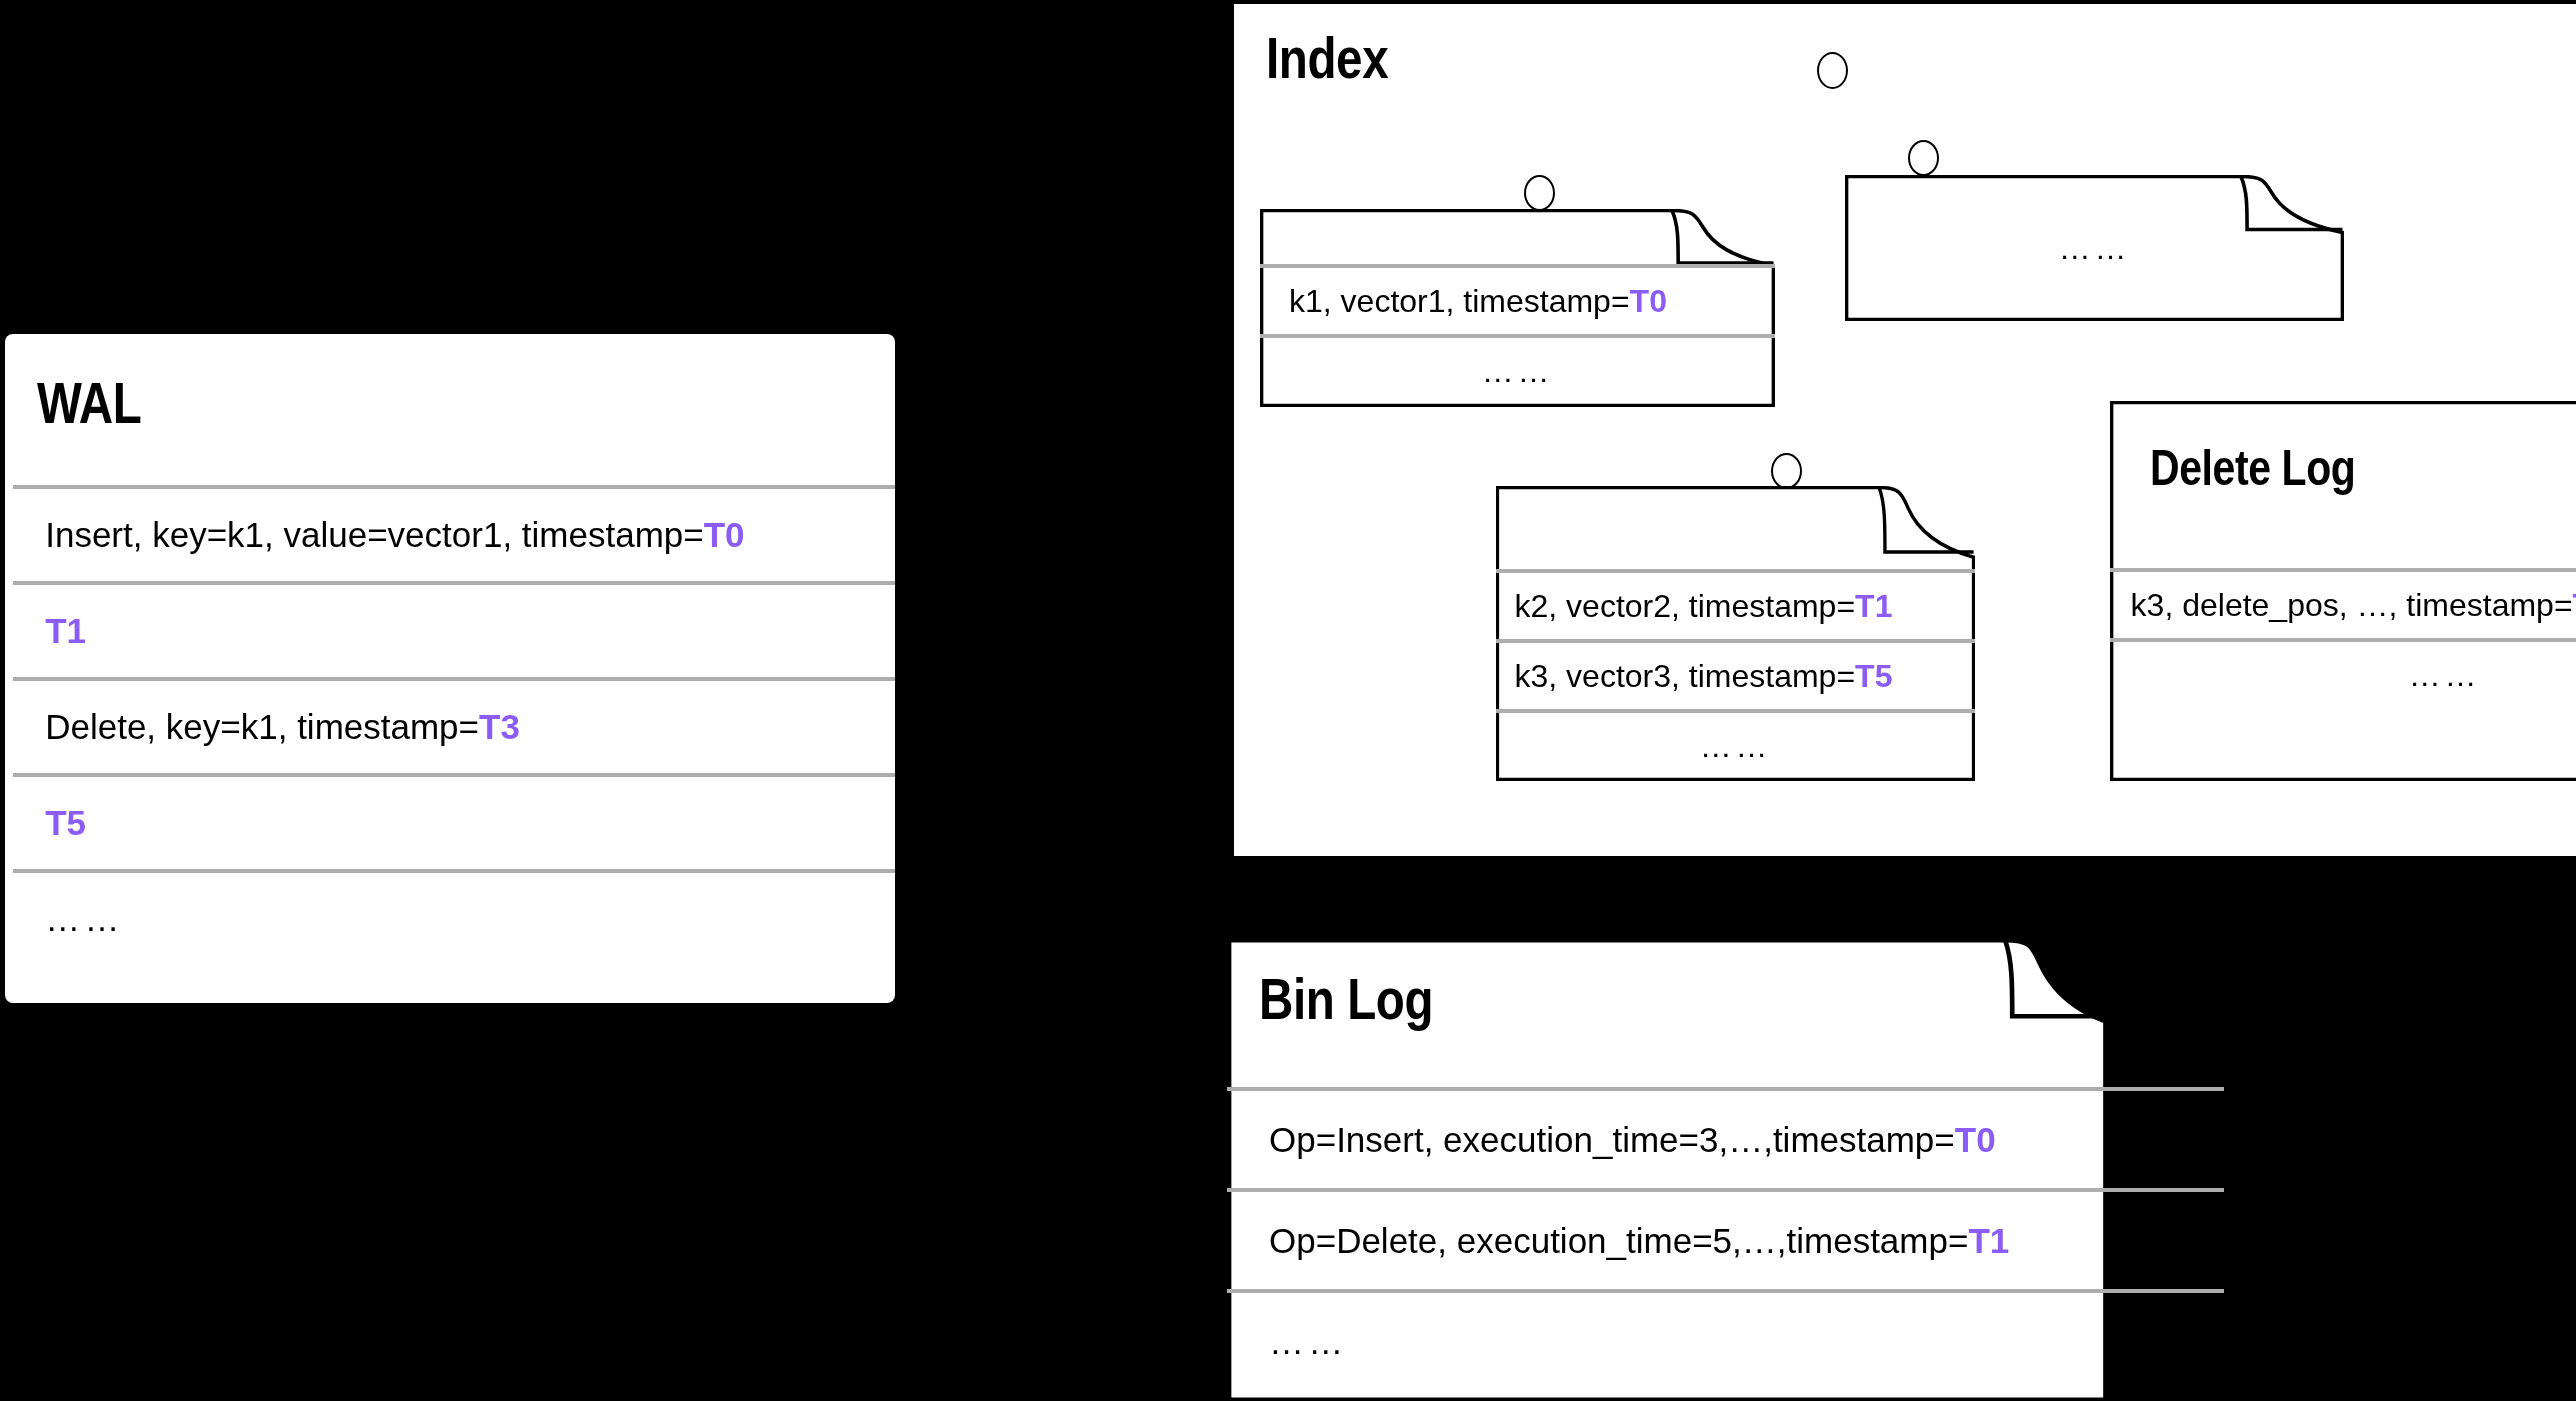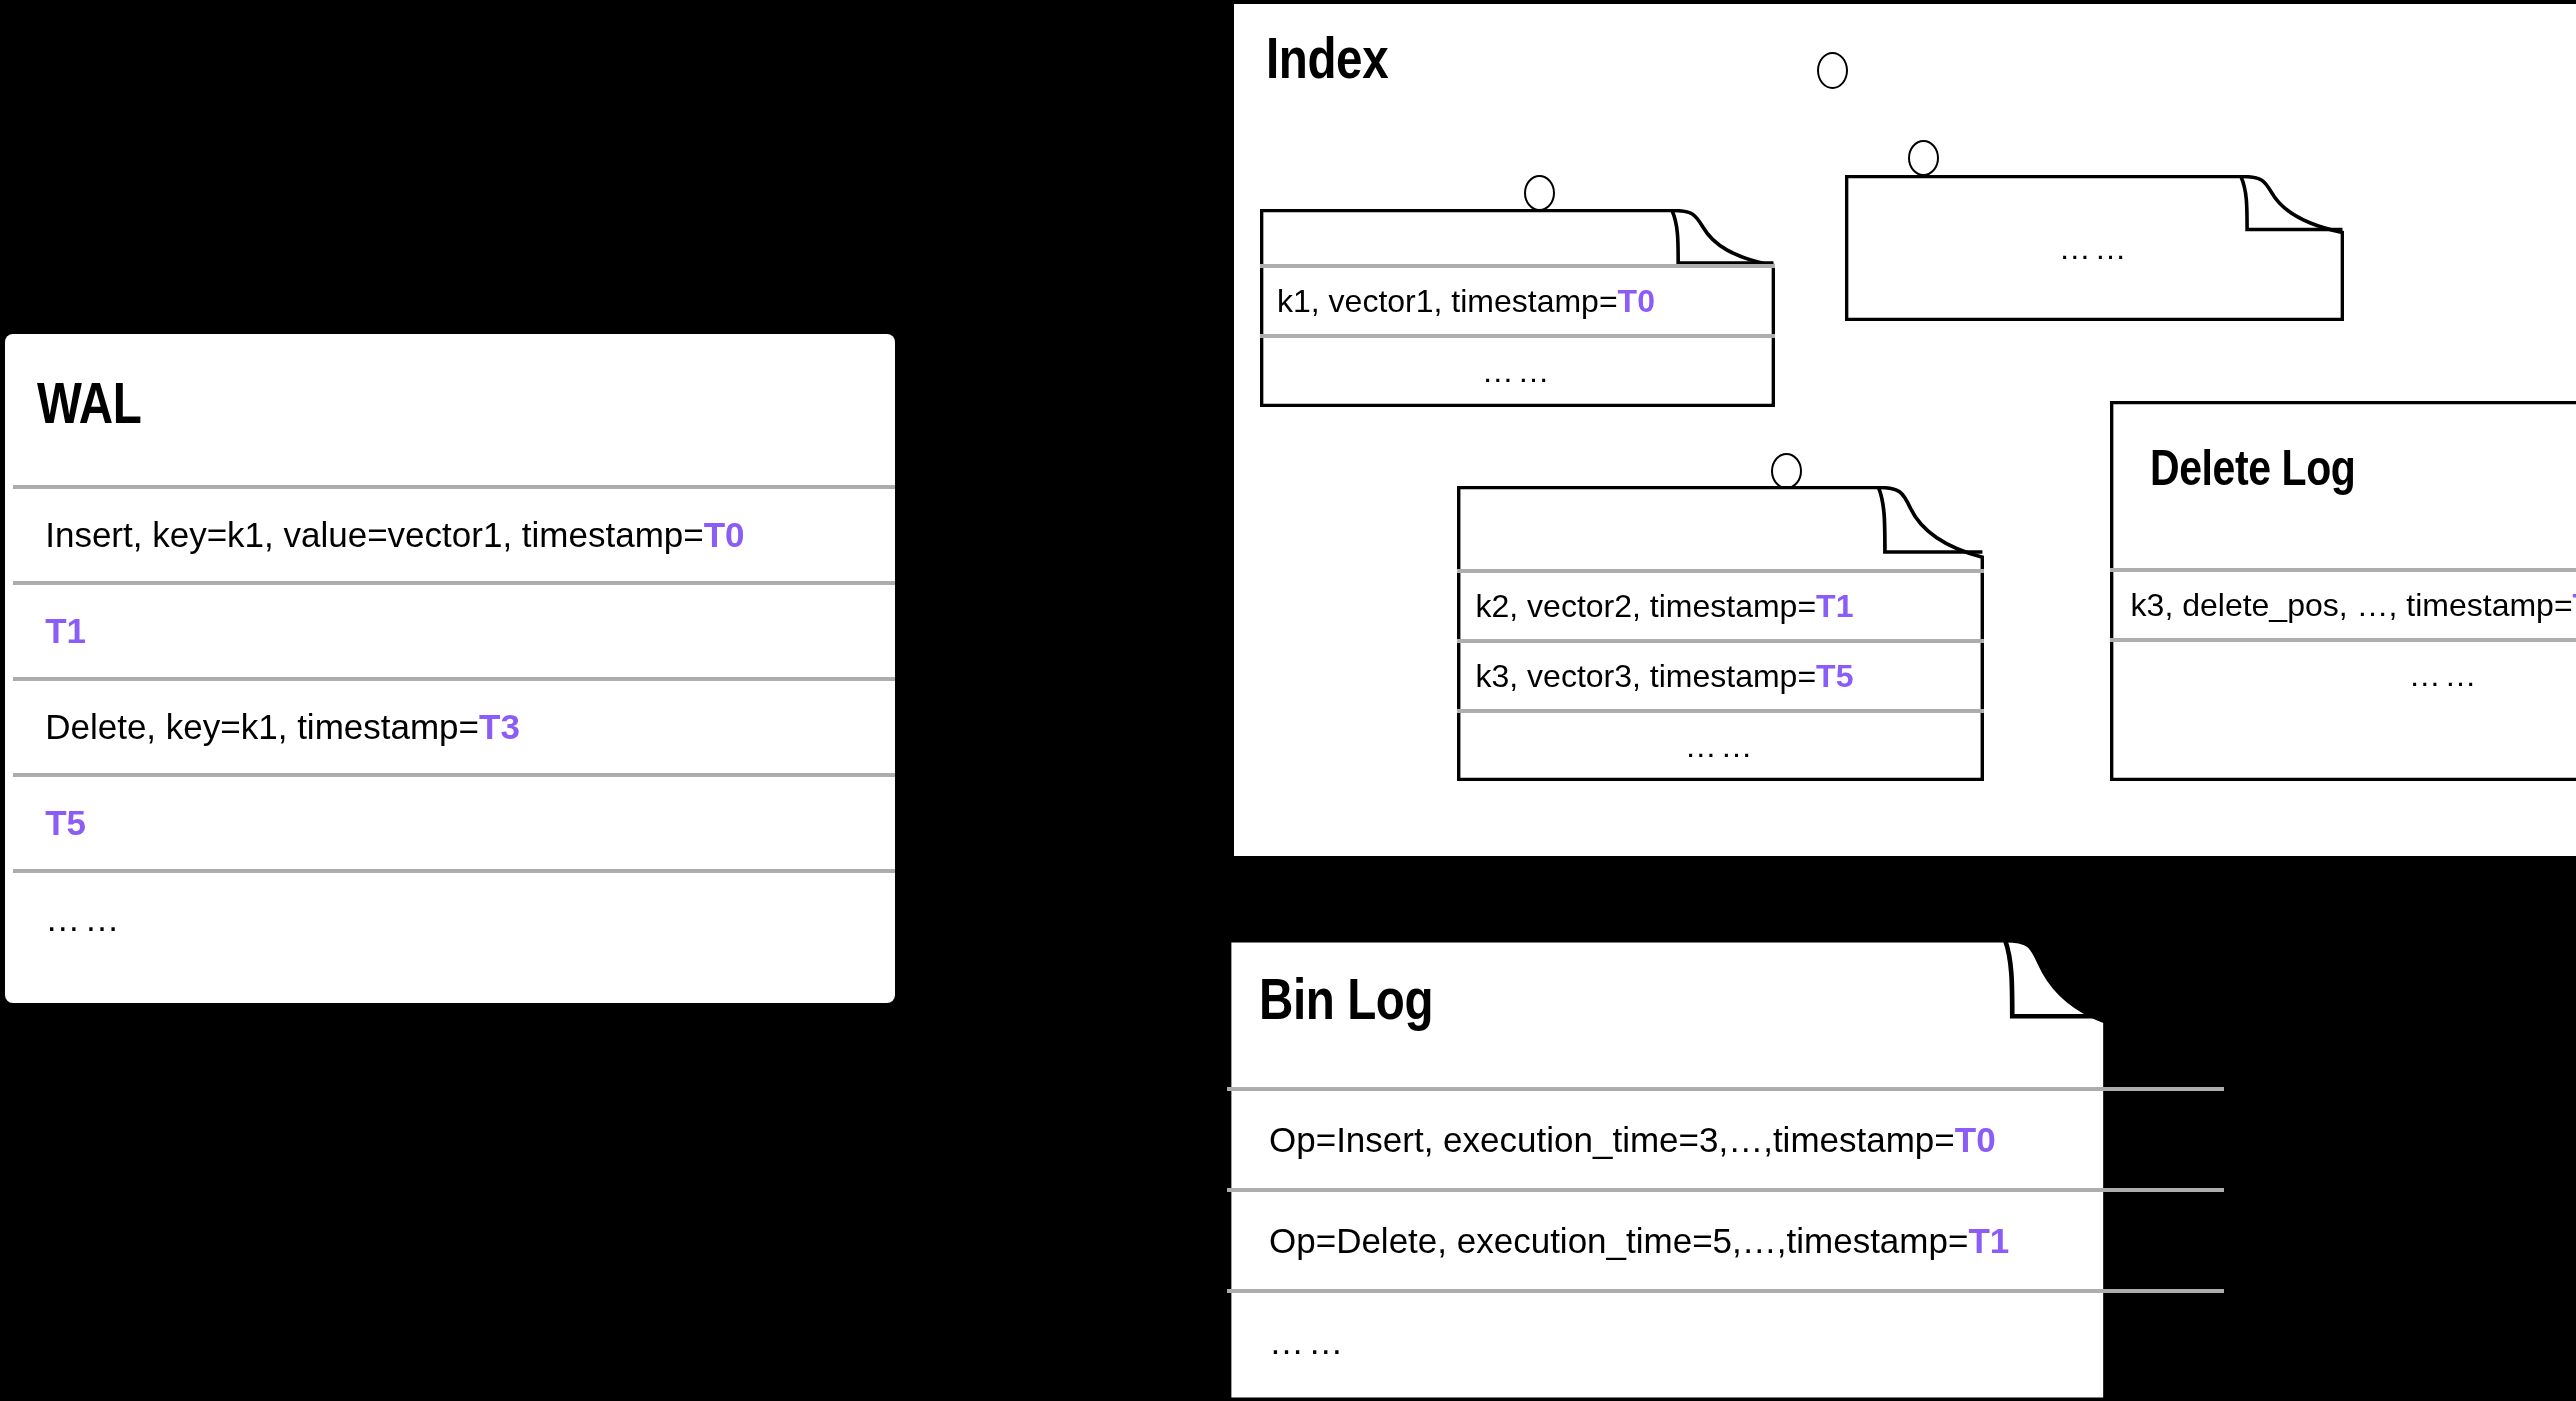--- a/index.html
+++ b/index.html
@@ -48,30 +48,30 @@
   #wal .rows{top:151px;padding-left:8px;}
   #wal .row{height:96px;padding-left:32px;font-size:35px;}
 
   
   #index-panel{left:1234px;top:4.1px;width:1578px;height:852px;}
   #index-panel .title{left:32px;top:25px;font-size:58px;}
 
   
   #card-k1{left:1260px;top:209px;width:515px;height:198px;}
   #card-k1 .rows{top:55px;}
-  #card-k1 .row{height:70px;padding-left:17px;font-size:32px;}
+  #card-k1 .row{height:70px;padding-left:29px;font-size:32px;}
   #card-k1 .row.r2{justify-content:center;padding-left:0;}
 
   #card-dots{left:1845px;top:175px;width:499px;height:146px;}
   #card-dots .centerdots{
     position:absolute;left:0;right:0;top:50%;transform:translateY(-50%);
     text-align:center;font-size:32px;color:#000;
   }
 
-  #card-k2{left:1457px;top:486px;width:527px;height:295px;}
+  #card-k2{left:1496px;top:486px;width:479px;height:295px;}
   #card-k2 .rows{top:83px;}
   #card-k2 .row{height:70px;padding-left:18.5px;font-size:32px;}
   #card-k2 .row.rl{justify-content:center;padding-left:0;}
 
   #card-del{left:2110px;top:401px;width:669px;height:380px;}
   #card-del .title{left:40px;top:42px;font-size:50px;}
   #card-del .rows{top:167px;}
   #card-del .row{height:70px;padding-left:20.6px;font-size:32px;}
   #card-del .row.rl{justify-content:center;padding-left:0;}
 

